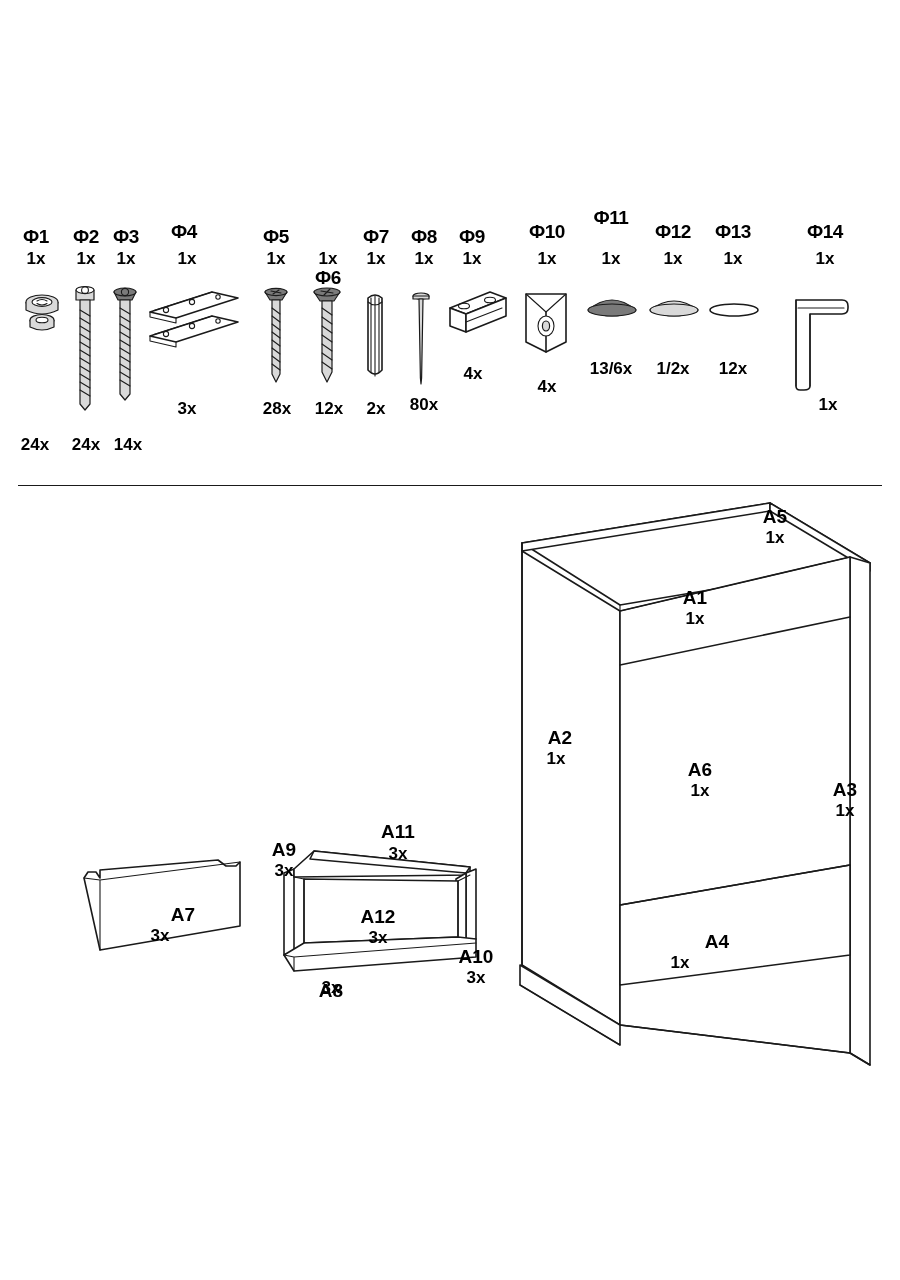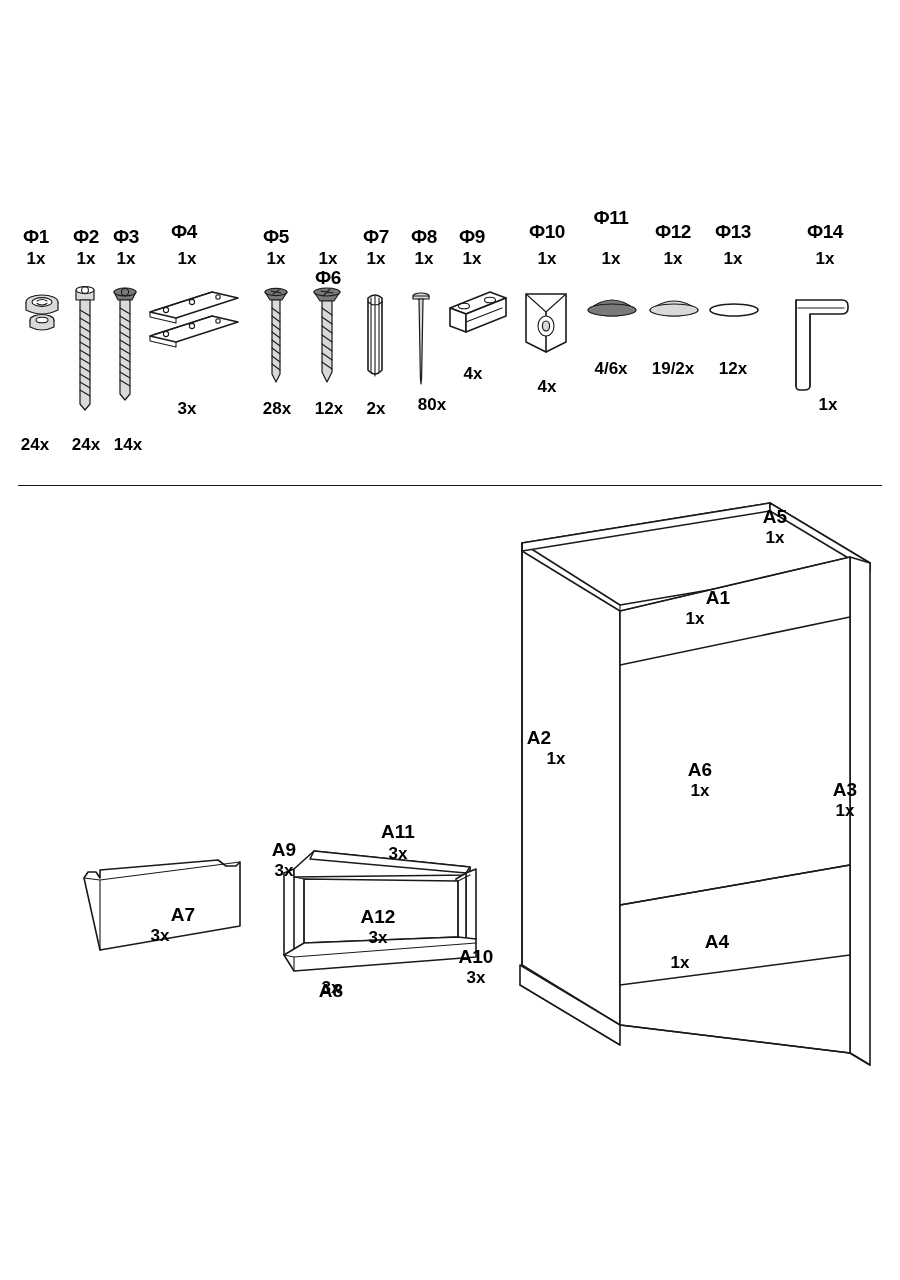--- a/index.html
+++ b/index.html
@@ -196,21 +196,21 @@
     <div class="abs lbl hw-count" style="left:348px; top:400px; width:56px;">2x</div>
     <div class="abs" style="left:362px;top:292px;">
       <svg width="26" height="90" viewBox="0 0 26 90">
         <path class="fillw" d="M6 6 Q13 0 20 6 L20 78 Q13 86 6 78 Z"></path>
         <path class="stroke-thin" d="M6 10 Q13 16 20 10 M9 6 L9 80 M13 4 L13 84 M17 6 L17 80"></path>
       </svg>
     </div>
 
     <div class="abs lbl hw-id" style="left:396px; top:227px; width:56px;">Ф8</div>
     <div class="abs lbl hw-qty" style="left:396px; top:250px; width:56px;">1x</div>
-    <div class="abs lbl hw-count" style="left:400px; top:396px; width:64px;">80x</div>
+    <div class="abs lbl hw-count" style="left:392px; top:396px; width:64px;">80x</div>
     <div class="abs" style="left:408px;top:290px;">
       <svg width="26" height="98" viewBox="0 0 26 98">
         <ellipse class="fillg" cx="13" cy="6" rx="8" ry="3"></ellipse>
         <path class="fillg" d="M5 6 L21 6 L21 9 L5 9 Z"></path>
         <path class="fillg" d="M11 9 L15 9 L13.6 88 L13 94 L12.4 88 Z"></path>
       </svg>
     </div>
 
     <div class="abs lbl hw-id" style="left:444px; top:227px; width:56px;">Ф9</div>
     <div class="abs lbl hw-qty" style="left:444px; top:250px; width:56px;">1x</div>
@@ -234,31 +234,31 @@
         <path class="fillw" d="M8 8 L48 8 L48 56 L28 66 L8 56 Z"></path>
         <path class="stroke" d="M28 26 L28 66"></path>
         <path class="stroke-thin" d="M8 8 L28 26 L48 8"></path>
         <ellipse class="fillw-thin" cx="28" cy="40" rx="8" ry="10"></ellipse>
         <ellipse class="fillg" cx="28" cy="40" rx="3.6" ry="5"></ellipse>
       </svg>
     </div>
 
     <div class="abs lbl hw-id" style="left:580px; top:208px; width:62px;">Ф11</div>
     <div class="abs lbl hw-qty" style="left:580px; top:250px; width:62px;">1x</div>
-    <div class="abs lbl hw-count" style="left:574px; top:360px; width:74px;">4/6x</div>
+    <div class="abs lbl hw-count" style="left:574px; top:360px; width:74px;">13/6x</div>
     <div class="abs" style="left:584px;top:292px;">
       <svg width="56" height="40" viewBox="0 0 56 40">
         <path class="filld" d="M4 18 Q28 -2 52 18 Q28 30 4 18 Z"></path>
         <ellipse class="filld" cx="28" cy="18" rx="24" ry="6"></ellipse>
       </svg>
     </div>
 
     <div class="abs lbl hw-id" style="left:642px; top:222px; width:62px;">Ф12</div>
     <div class="abs lbl hw-qty" style="left:642px; top:250px; width:62px;">1x</div>
-    <div class="abs lbl hw-count" style="left:636px; top:360px; width:74px;">19/2x</div>
+    <div class="abs lbl hw-count" style="left:636px; top:360px; width:74px;">1/2x</div>
     <div class="abs" style="left:646px;top:292px;">
       <svg width="56" height="40" viewBox="0 0 56 40">
         <path class="fillg" d="M4 18 Q28 0 52 18 Q28 30 4 18 Z"></path>
         <ellipse class="fillg" cx="28" cy="18" rx="24" ry="6"></ellipse>
       </svg>
     </div>
 
     <div class="abs lbl hw-id" style="left:702px; top:222px; width:62px;">Ф13</div>
     <div class="abs lbl hw-qty" style="left:702px; top:250px; width:62px;">1x</div>
     <div class="abs lbl hw-count" style="left:702px; top:360px; width:62px;">12x</div>
@@ -312,24 +312,24 @@
         <path class="stroke" d="M350 568 L120 540"></path>
         <path class="stroke" d="M370 580 L350 568"></path>
 
         <path class="stroke" d="M22 58 L22 480"></path>
       </svg>
     </div>
 
     <div class="abs lbl panel-id" style="left:740px; top:22px;  width:70px;">A5</div>
     <div class="abs lbl panel-qty" style="left:740px; top:44px;  width:70px;">1x</div>
 
-    <div class="abs lbl panel-id" style="left:660px; top:103px; width:70px;text-align:right;">A1</div>
+    <div class="abs lbl panel-id" style="left:660px; top:103px; width:70px;">A1</div>
     <div class="abs lbl panel-qty" style="left:660px; top:125px; width:70px;">1x</div>
 
-    <div class="abs lbl panel-id" style="left:504px; top:243px; width:70px;">A2</div>
+    <div class="abs lbl panel-id" style="left:525px; top:243px; width:70px;">A2</div>
     <div class="abs lbl panel-qty" style="left:521px; top:265px; width:70px;">1x</div>
 
     <div class="abs lbl panel-id" style="left:665px; top:275px; width:70px;">A6</div>
     <div class="abs lbl panel-qty" style="left:665px; top:297px; width:70px;">1x</div>
 
     <div class="abs lbl panel-id" style="left:810px; top:295px; width:70px;">A3</div>
     <div class="abs lbl panel-qty" style="left:810px; top:317px; width:70px;">1x</div>
 
     <div class="abs lbl panel-id" style="left:682px; top:447px; width:70px;">A4</div>
     <div class="abs lbl panel-qty" style="left:645px; top:469px; width:70px;">1x</div>

